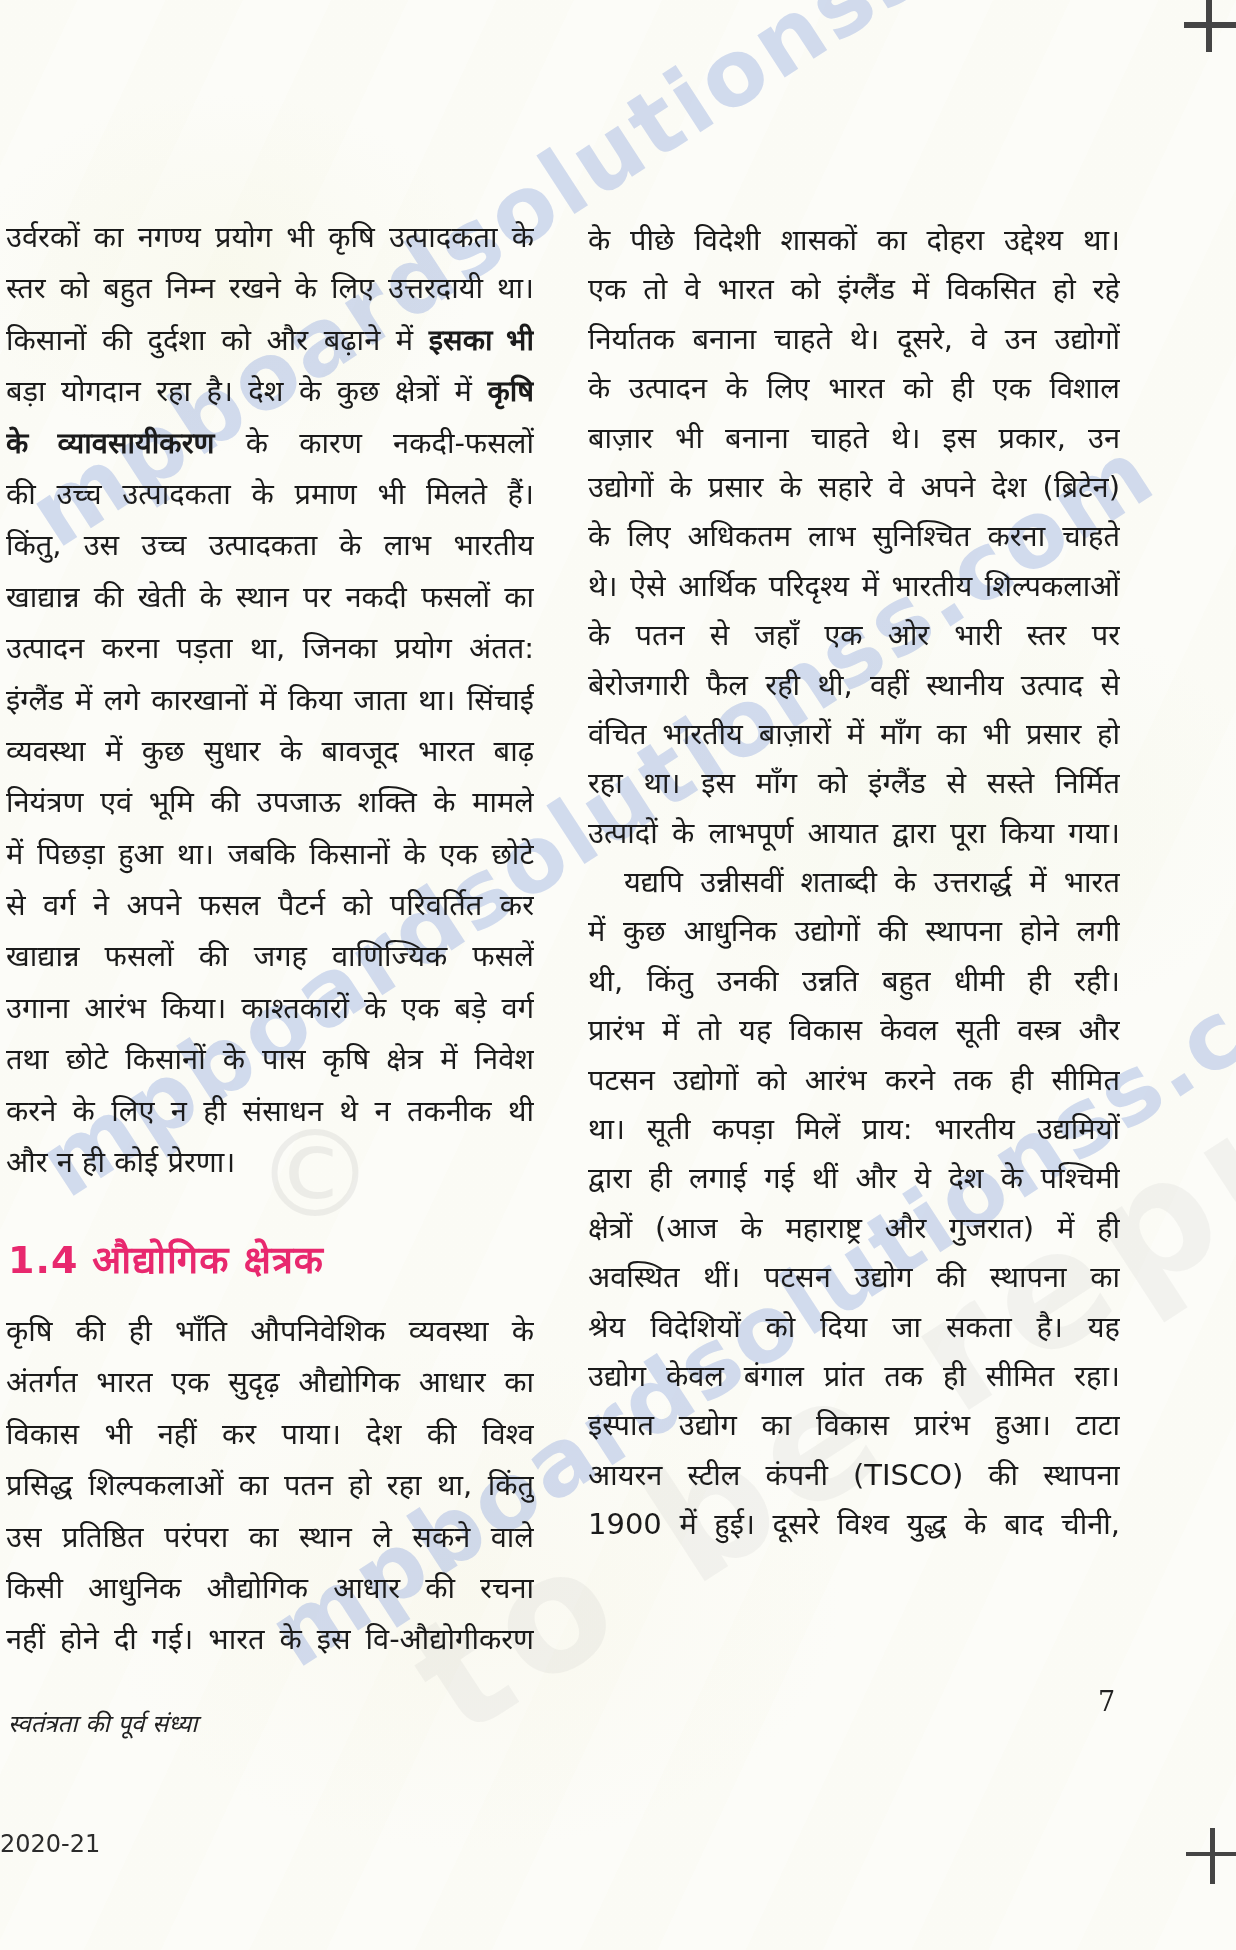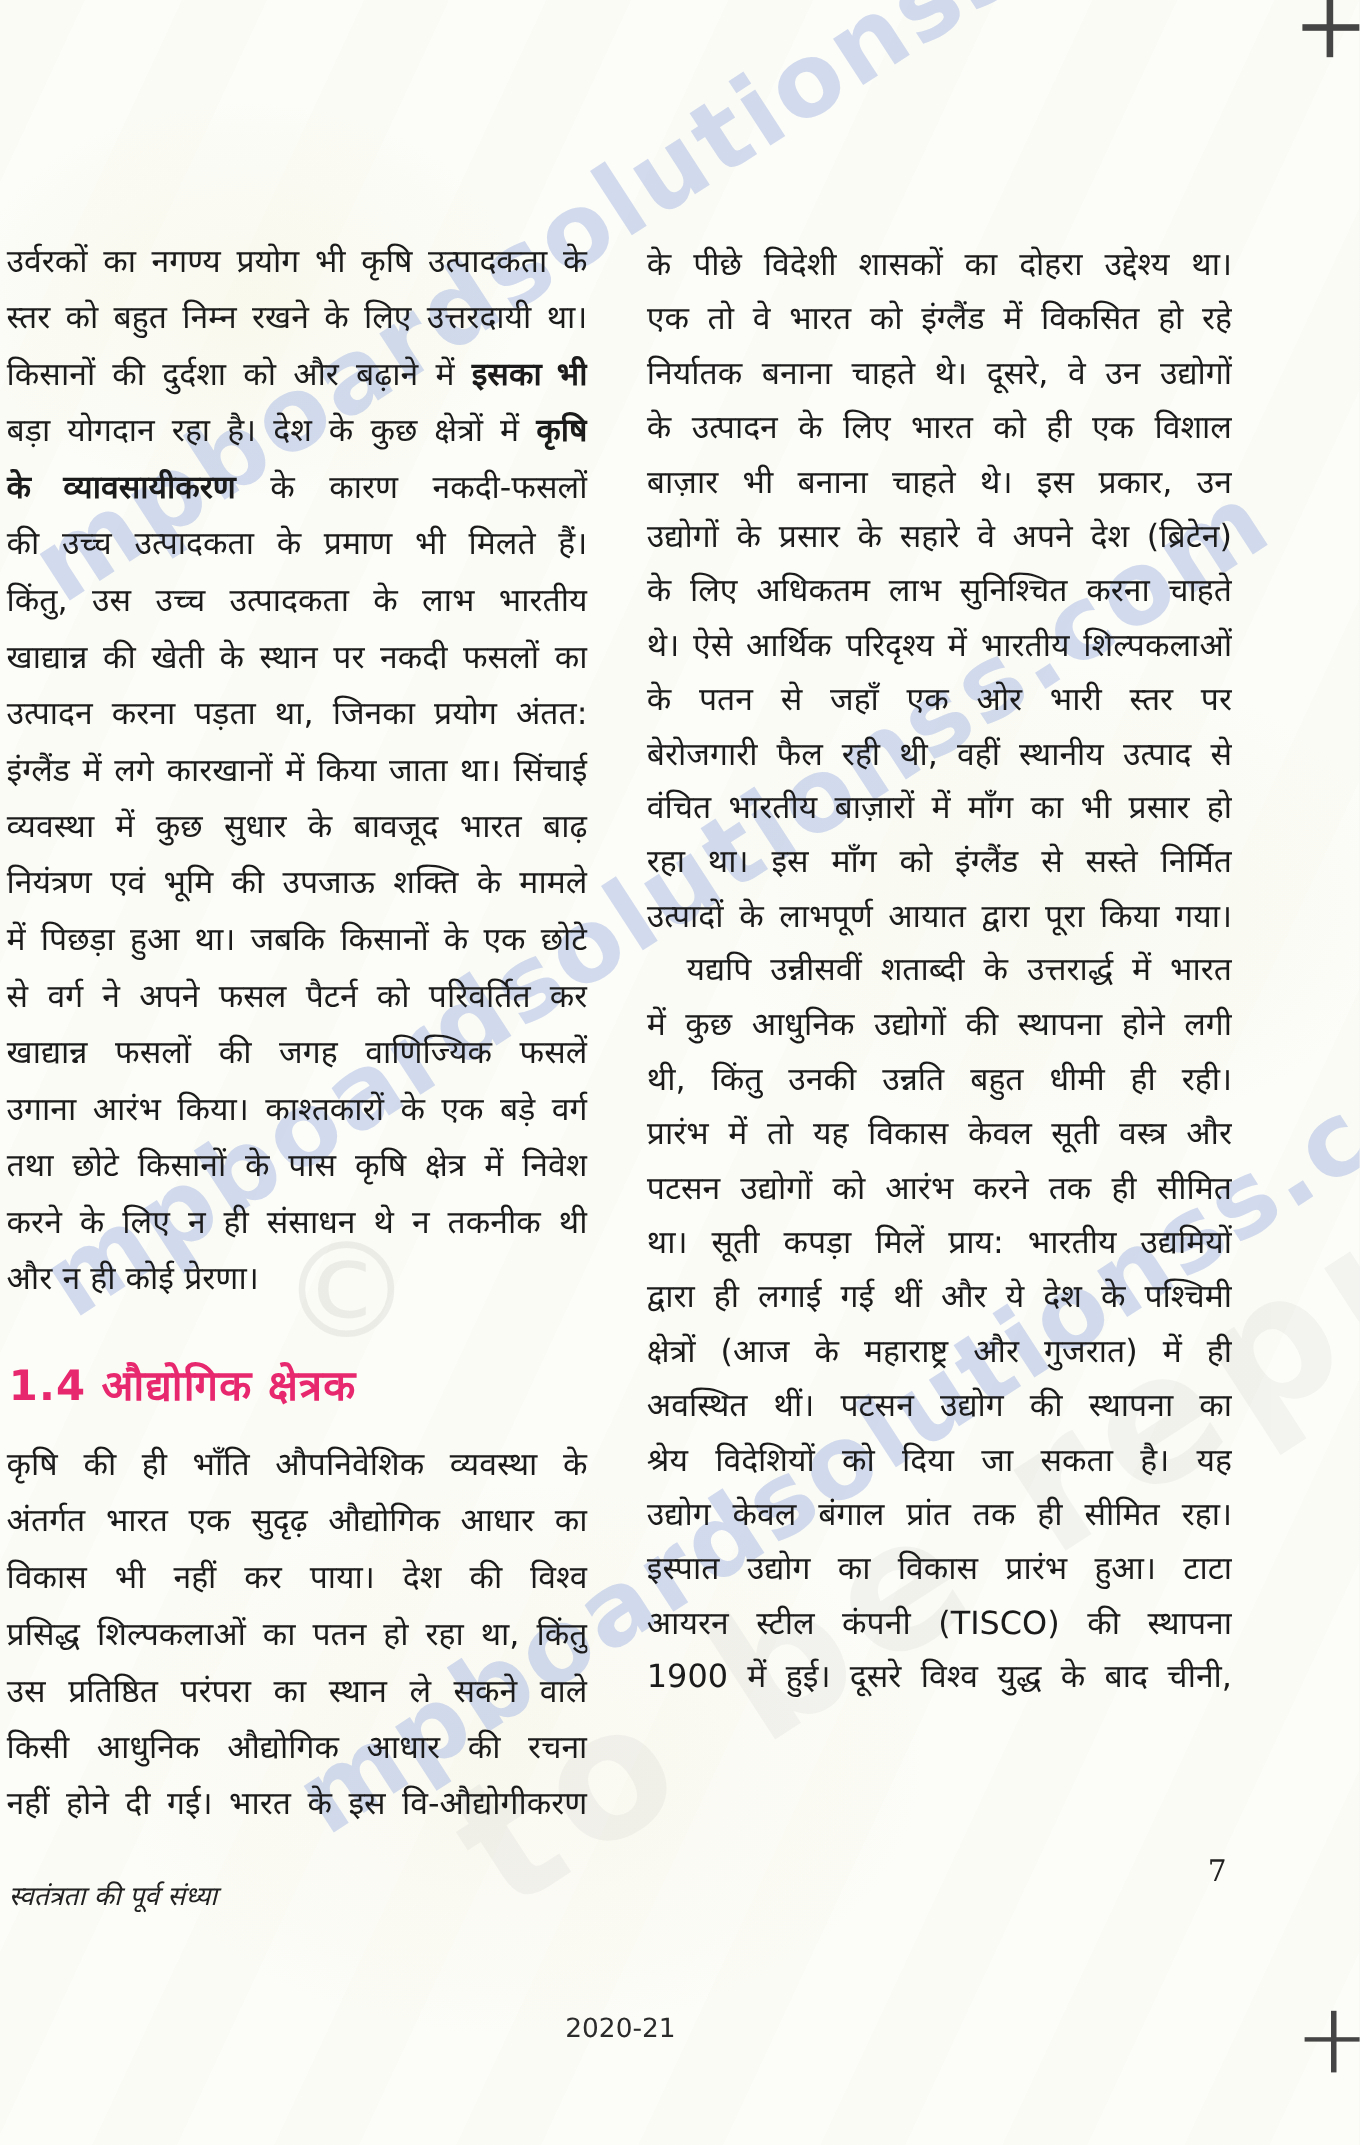--- a/index.html
+++ b/index.html
@@ -19,21 +19,21 @@
   #left-p1{left:6px;top:212px;width:528px;font-size:29px;}
   #left-p1 .line{height:51.4px;line-height:51.4px;}
   #left-p2{left:6px;top:1306px;width:528px;font-size:29px;}
   #left-p2 .line{height:51.4px;line-height:51.4px;}
   #right-col{left:588px;top:216px;width:532px;font-size:29px;}
   #right-col .line{height:49.4px;line-height:49.4px;}
   .heading{position:absolute;left:8px;top:1232px;font-size:38px;font-weight:bold;color:#e8286e;letter-spacing:1px;}
   .heading .hnum{margin-right:14px;}
   .footer-title{position:absolute;left:8px;top:1706px;font-family:"DejaVu Serif",serif;font-style:italic;font-size:24px;color:#222;}
   .page-num{position:absolute;left:1098px;top:1686px;font-family:"DejaVu Serif",serif;font-size:27px;color:#222;}
-  .year{position:absolute;left:0;top:1830px;width:1128px;text-align:center;font-size:24px;color:#2b2b2b;}
+  .year{position:absolute;left:0;top:1830px;width:1128px;text-align:left;font-size:24px;color:#2b2b2b;}
   .wm{position:absolute;white-space:nowrap;pointer-events:none;transform:rotate(-33deg);transform-origin:0 50%;font-weight:bold;}
   .wm-site{font-size:92px;letter-spacing:3px;color:#93aadf;opacity:.40;}
   #wm-site-1{left:40px;top:470px;}
   #wm-site-2{left:50px;top:1120px;}
   #wm-site-3{left:280px;top:1590px;}
   .wm-pub{color:#8a8a8a;}
   #wm-pub-phrase{left:430px;top:1600px;font-size:160px;opacity:.08;letter-spacing:12px;}
   #wm-pub-copy{position:absolute;left:255px;top:1105px;font-size:120px;color:#8a8a8a;opacity:.12;transform:none;font-weight:normal;pointer-events:none;}
   .cm{position:absolute;background:#454545;}
   #cm-tr-v{left:1206px;top:0;width:6px;height:52px;}

